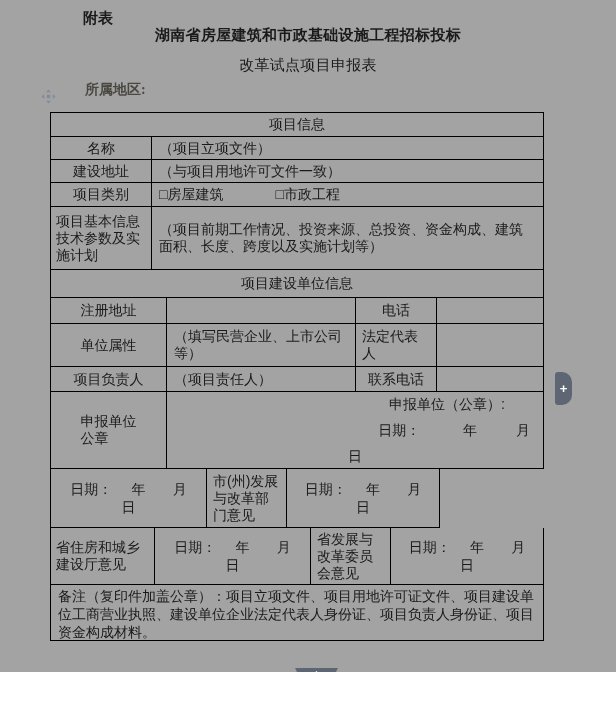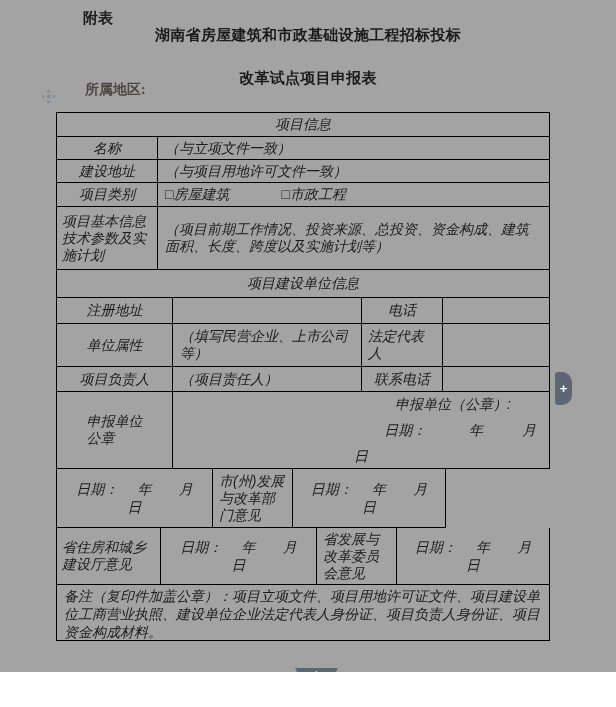--- a/index.html
+++ b/index.html
@@ -4,26 +4,26 @@
 <style>
   html,body { margin:0; padding:0; background:#ffffff; }
   .page {
     position:relative; width:616px; height:672px; background:#a3a3a3;
     font-family:"Liberation Sans","DejaVu Sans",sans-serif;
     color:#1a1a1a; overflow:hidden;
   }
   
   .annot   { position:absolute; left:83px; top:9px;  font-size:15px; font-weight:bold; }
   .title1  { position:absolute; left:0; top:26px; width:616px; text-align:center; font-size:15px; font-weight:bold; letter-spacing:0.3px; }
-  .title2  { position:absolute; left:0; top:69px; width:616px; text-align:center; font-size:15px; font-weight:bold; letter-spacing:0.3px; }
+  .title2  { position:absolute; left:0; top:56px; width:616px; text-align:center; font-size:15px; font-weight:normal; letter-spacing:0.3px; }
   .region  { position:absolute; left:85px; top:81px; font-size:14px; color:#4b4842;
              font-family:"Liberation Serif","DejaVu Serif",serif; font-weight:bold; }
   
-  .tbl { position:absolute; left:56px; top:112px; width:493px;
-         border-top:1px solid #000; border-left:1px solid #000;font-style:italic; }
+  .tbl { position:absolute; left:50px; top:112px; width:493px;
+         border-top:1px solid #000; border-left:1px solid #000; }
   .tr  { display:flex; }
   .td  { box-sizing:border-box; border-right:1px solid #000; border-bottom:1px solid #000;
          display:flex; align-items:center; font-size:14px; line-height:17px; white-space:pre-wrap; }
   .lab { justify-content:center; text-align:left; padding:0 5px; }
   .hdr { justify-content:center; text-align:center; }
   .val { justify-content:flex-start; text-align:left; padding:0 7px; }
   .tight { padding:0 6px; }
   .opt2 { margin-left:52px; }
   .sealcell { flex-direction:column; align-items:stretch; justify-content:space-between; padding:4px 0 3px 0; }
   .seal-l1 { text-align:right; padding-right:38px; }
@@ -72,21 +72,21 @@
   </div>
 
   <div class="tbl">
 
     <div class="tr" style="height:24px">
       <div class="td hdr" style="width:493px">项目信息</div>
     </div>
 
     <div class="tr" style="height:23px">
       <div class="td lab" style="width:101px">名称</div>
-      <div class="td val" style="width:392px">（与立项文件一致）</div>
+      <div class="td val" style="width:392px">（项目立项文件）</div>
     </div>
 
     <div class="tr" style="height:23px">
       <div class="td lab" style="width:101px">建设地址</div>
       <div class="td val" style="width:392px">（与项目用地许可文件一致）</div>
     </div>
 
     <div class="tr" style="height:24px">
       <div class="td lab" style="width:101px">项目类别</div>
       <div class="td val" style="width:392px">

